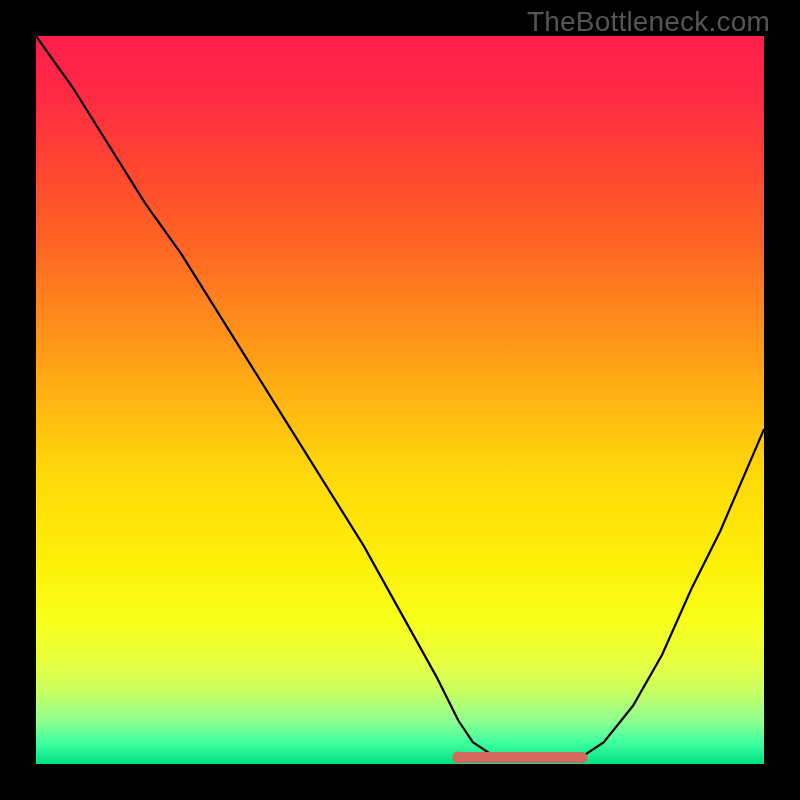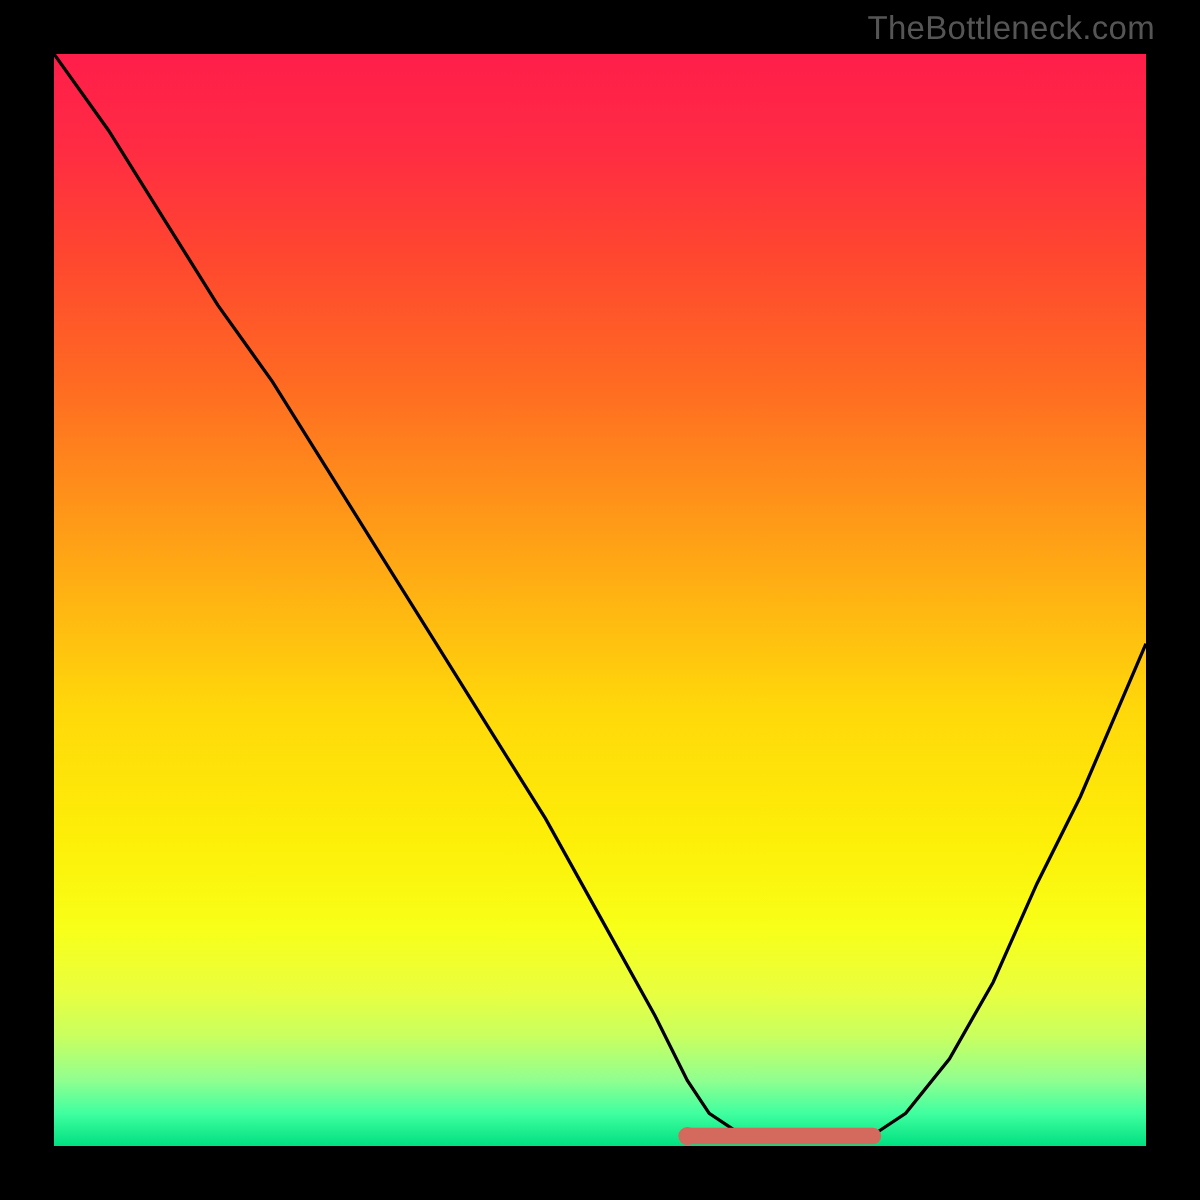--- a/index.html
+++ b/index.html
@@ -14,21 +14,21 @@
     #ffb412 50%,
     #ffd80a 60%,
     #fdef08 72%,
     #f8ff18 80%,
     #e8ff40 86%,
     #c8ff60 90%,
     #90ff90 94%,
     #40ffa0 97%,
     #00e080 100%
   ); }
-  .watermark { position: absolute; top: 6px; right: 30px; color: #555; font-size: 22px; letter-spacing: 0.2px; }
+  .watermark { position: absolute; top: 6px; right: 30px; color: #555; font-size: 28px; letter-spacing: 0.2px; }
   svg.plot { position: absolute; inset: 0; width: 100%; height: 100%; }
   .curve { fill: none; stroke: #000; stroke-width: 2.2; }
   .highlight { fill: none; stroke: #d46a5e; stroke-width: 11; stroke-linecap: round; }
   .dot { fill: #d46a5e; }
 </style>
 </head>
 <body>
 
 <div class="watermark">TheBottleneck.com</div>
 

